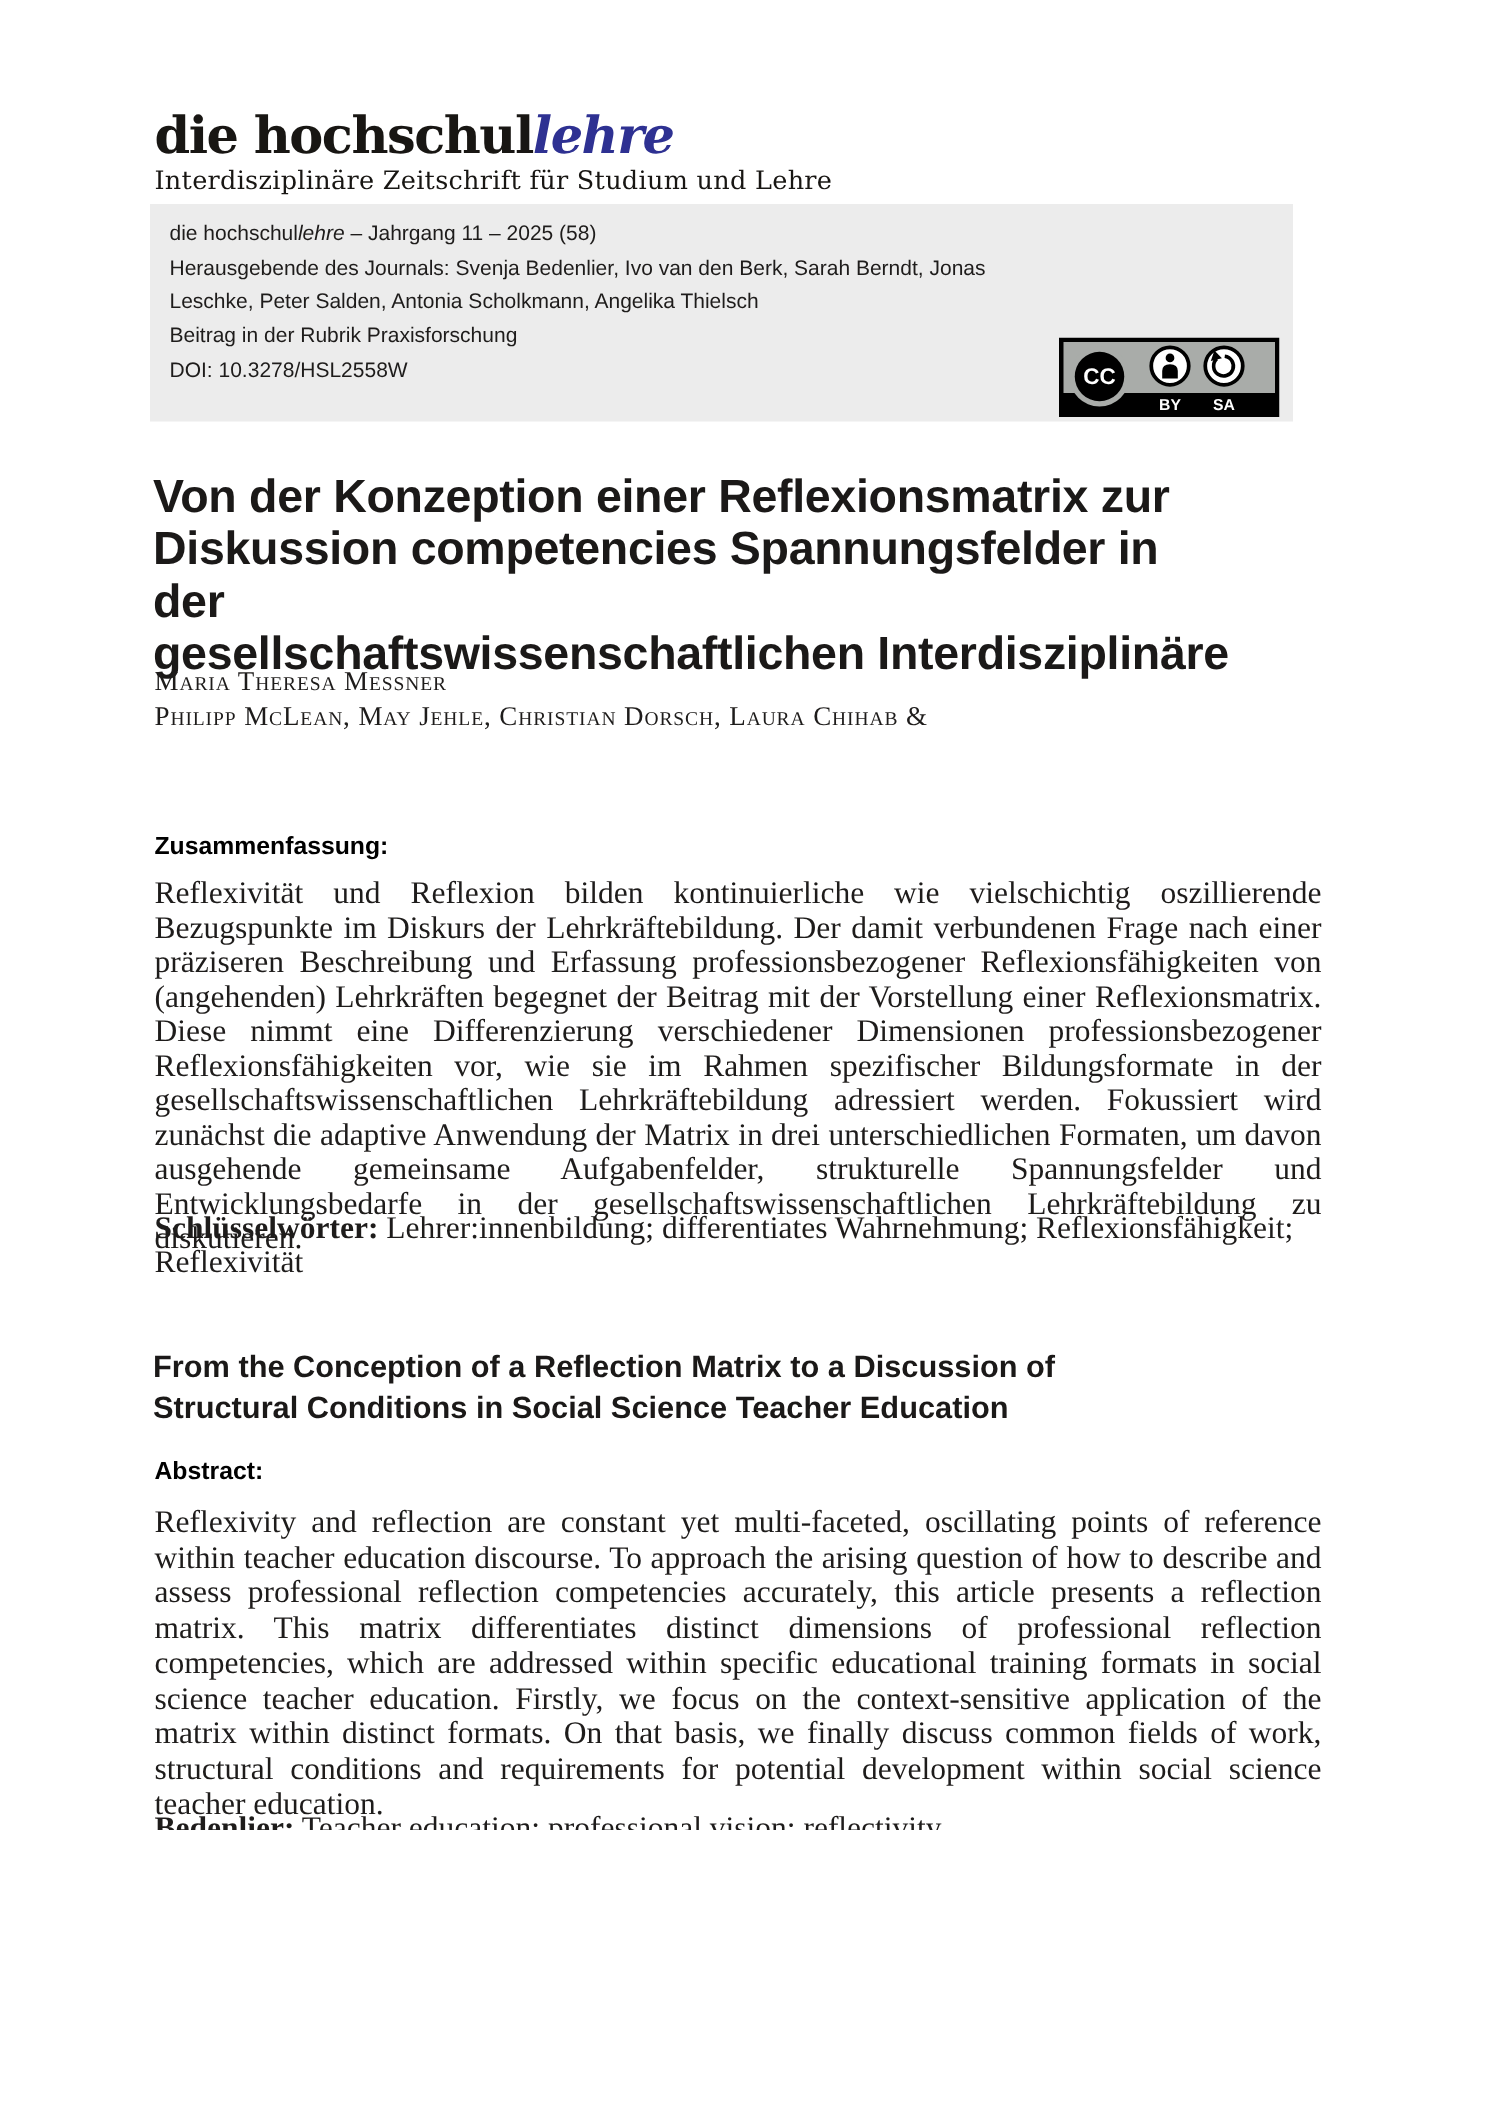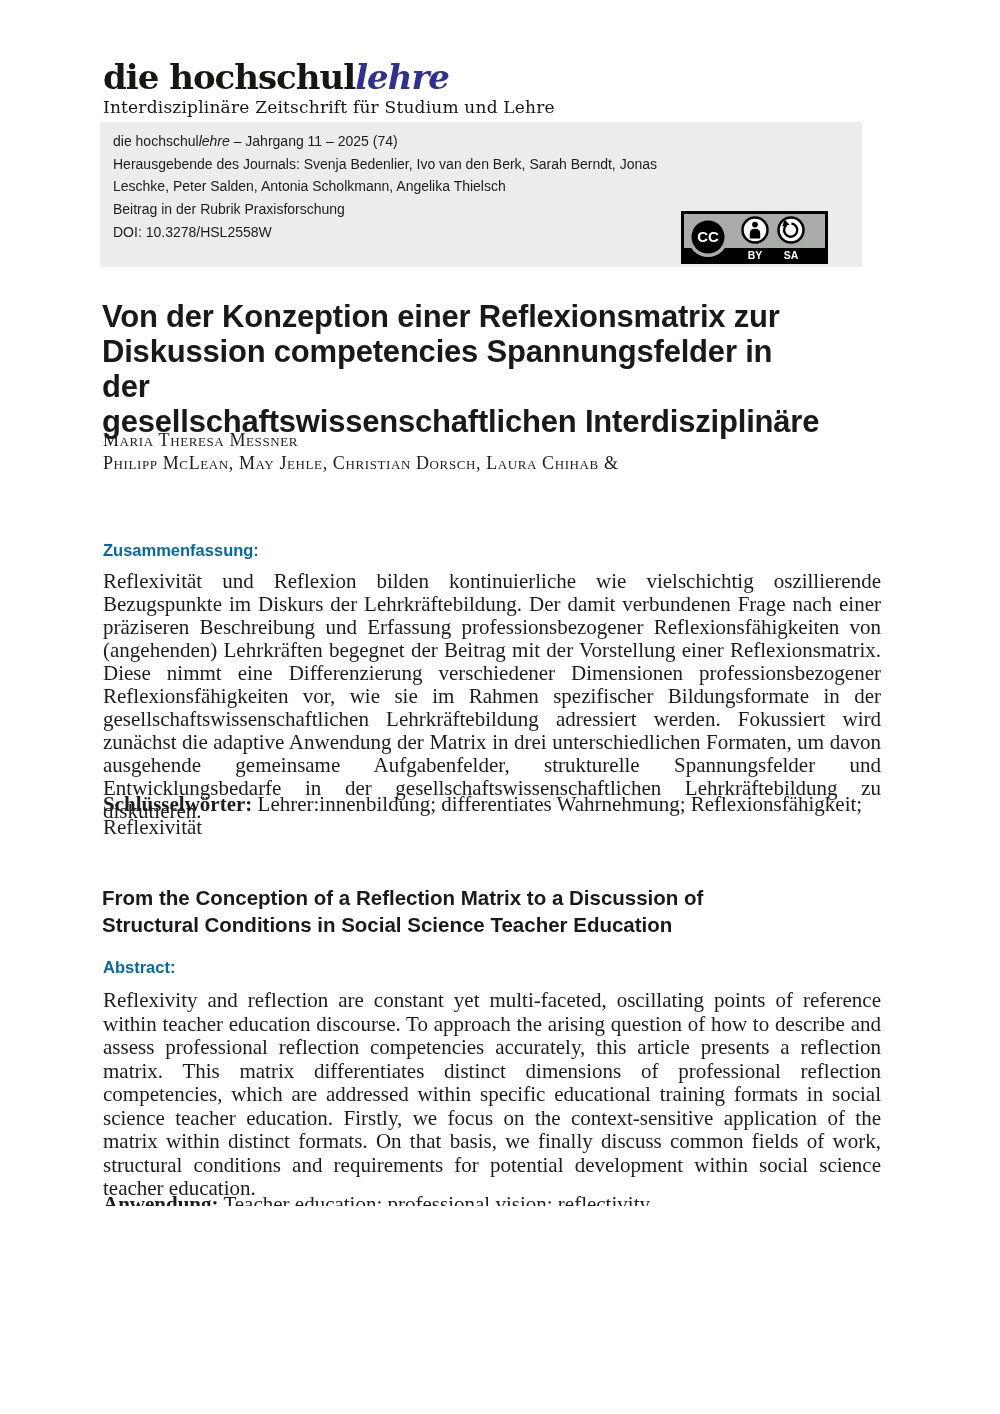--- a/index.html
+++ b/index.html
@@ -1,17 +1,17 @@
 <!DOCTYPE html>
 <html lang="de"><head>
 <meta charset="utf-8">
 <style>
   html,body { margin:0; padding:0; background:#ffffff; }
   .page {
-    position:relative; width:1000px; height:1206px; margin:0 auto;
+    position:relative; width:1000px; height:1206px; margin:14px auto;
     background:#ffffff; overflow:hidden;
     font-family:"Liberation Sans", sans-serif; color:#1e1c1b;
   }
 
   
   .logo { position:absolute; left:103px; top:60px; }
   .logo-main {
     font-family:"DejaVu Serif", serif; font-weight:bold;
     font-size:34px; line-height:1.05; letter-spacing:-1px; color:#181613;
     white-space:nowrap;
@@ -28,21 +28,21 @@
     position:absolute; left:100px; top:122px; width:762px; height:145px;
     background:#ececec; box-sizing:border-box; padding:8px 13px;
     font-size:14px; line-height:22px; color:#1e1c1b;
   }
   .meta p { margin:0 0 1px 0; }
   .meta .editors { width:600px; }
   .meta .issue-italic { font-style:italic; }
   .meta .url { margin-left:28px; }
 
   
-  .cc-badge { position:absolute; left:681px; top:211px; width:147px; height:53px; }
+  .cc-badge { position:absolute; left:706px; top:211px; width:147px; height:53px; }
   .cc-badge svg { display:block; }
   .cc-badge text { font-family:"Liberation Sans", sans-serif; font-weight:bold; }
 
   
   .title-de {
     position:absolute; left:102px; top:299px; width:720px;
     font-size:31px; font-weight:bold; line-height:35px; letter-spacing:-0.2px;
     color:#1b1918;
   }
   .title-de span, .title-en span, .authors span { display:block; }
@@ -50,21 +50,21 @@
     position:absolute; left:103px; top:429px; width:600px;
     font-family:"Liberation Serif", serif; font-variant:small-caps;
     font-size:18px; line-height:23px; letter-spacing:0.6px; color:#1e1c1b;
   }
   .title-en {
     position:absolute; left:102px; top:884px; width:680px;
     font-size:20.5px; font-weight:bold; line-height:27px; color:#1b1918;
   }
 
   
-  .sec-head { position:absolute; left:103px; font-size:16.5px; font-weight:bold; color:#0369a1; }
+  .sec-head { position:absolute; left:103px; font-size:16.5px; font-weight:bold; color:#000000; }
   .h-zusammenfassung { top:541px; }
   .h-abstract { top:958px; }
   .serif-block {
     position:absolute; left:103px; width:778px;
     font-family:"Liberation Serif", serif; font-size:21px; color:#1e1c1b;
   }
   .abstract-de { top:570px; line-height:23px; text-align:justify; hyphens:auto; }
   .keywords-de { top:793px; line-height:23px; }
   .abstract-en { top:989px; line-height:23.5px; text-align:justify; hyphens:auto; }
   .keywords-en { top:1193px; line-height:23px; }
@@ -81,21 +81,21 @@
 <body>
 
 <div class="page">
 
   <div class="logo">
     <div class="logo-main"><span>die hochschul</span><span class="logo-accent">lehre</span></div>
     <div class="logo-sub">Interdisziplinäre Zeitschrift für Studium und Lehre</div>
   </div>
 
   <div class="meta">
-    <p><span>die hochschul</span><span class="issue-italic">lehre</span><span> – Jahrgang 11 – 2025 (74)</span></p>
+    <p><span>die hochschul</span><span class="issue-italic">lehre</span><span> – Jahrgang 11 – 2025 (58)</span></p>
     <p class="editors">Herausgebende des Journals: Svenja Bedenlier, Ivo van den Berk, Sarah Berndt, Jonas Leschke, Peter Salden, Antonia Scholkmann, Angelika Thielsch</p>
     <p>Beitrag in der Rubrik Praxisforschung</p>
     <p>DOI: 10.3278/HSL2558W</p>
   </div>
 
   <div class="cc-badge">
     <svg width="147" height="53" viewBox="0 0 147 53" xmlns="http://www.w3.org/2000/svg">
       <rect x="0" y="0" width="147" height="53" fill="#000000"></rect>
       <rect x="3" y="3" width="141" height="34" fill="#a9aca9"></rect>
       <g>
@@ -135,17 +135,17 @@
   <div class="serif-block keywords-de"><b>Schlüsselwörter:</b><span> Lehrer:innenbildung; differentiates Wahrnehmung; Reflexionsfähigkeit; Reflexivität</span></div>
 
   <h2 class="title-en" style="margin:0;">
     <span>From the Conception of a Reflection Matrix to a Discussion of</span>
     <span>Structural Conditions in Social Science Teacher Education</span>
   </h2>
 
   <div class="sec-head h-abstract">Abstract:</div>
   <div class="serif-block abstract-en" lang="en">Reflexivity and reflection are constant yet multi-faceted, oscillating points of reference within teacher education discourse. To approach the arising question of how to describe and assess professional reflection competencies accurately, this article presents a reflection matrix. This matrix differentiates distinct dimensions of professional reflection competencies, which are addressed within specific educational training formats in social science teacher education. Firstly, we focus on the context-sensitive application of the matrix within distinct formats. On that basis, we finally discuss common fields of work, structural conditions and requirements for potential development within social science teacher education.</div>
 
-  <div class="serif-block keywords-en"><b>Anwendung:</b><span> Teacher education; professional vision; reflectivity</span></div>
+  <div class="serif-block keywords-en"><b>Bedenlier:</b><span> Teacher education; professional vision; reflectivity</span></div>
 
   <div class="publisher">wbv</div>
 
 </div>
 
 </body></html>

